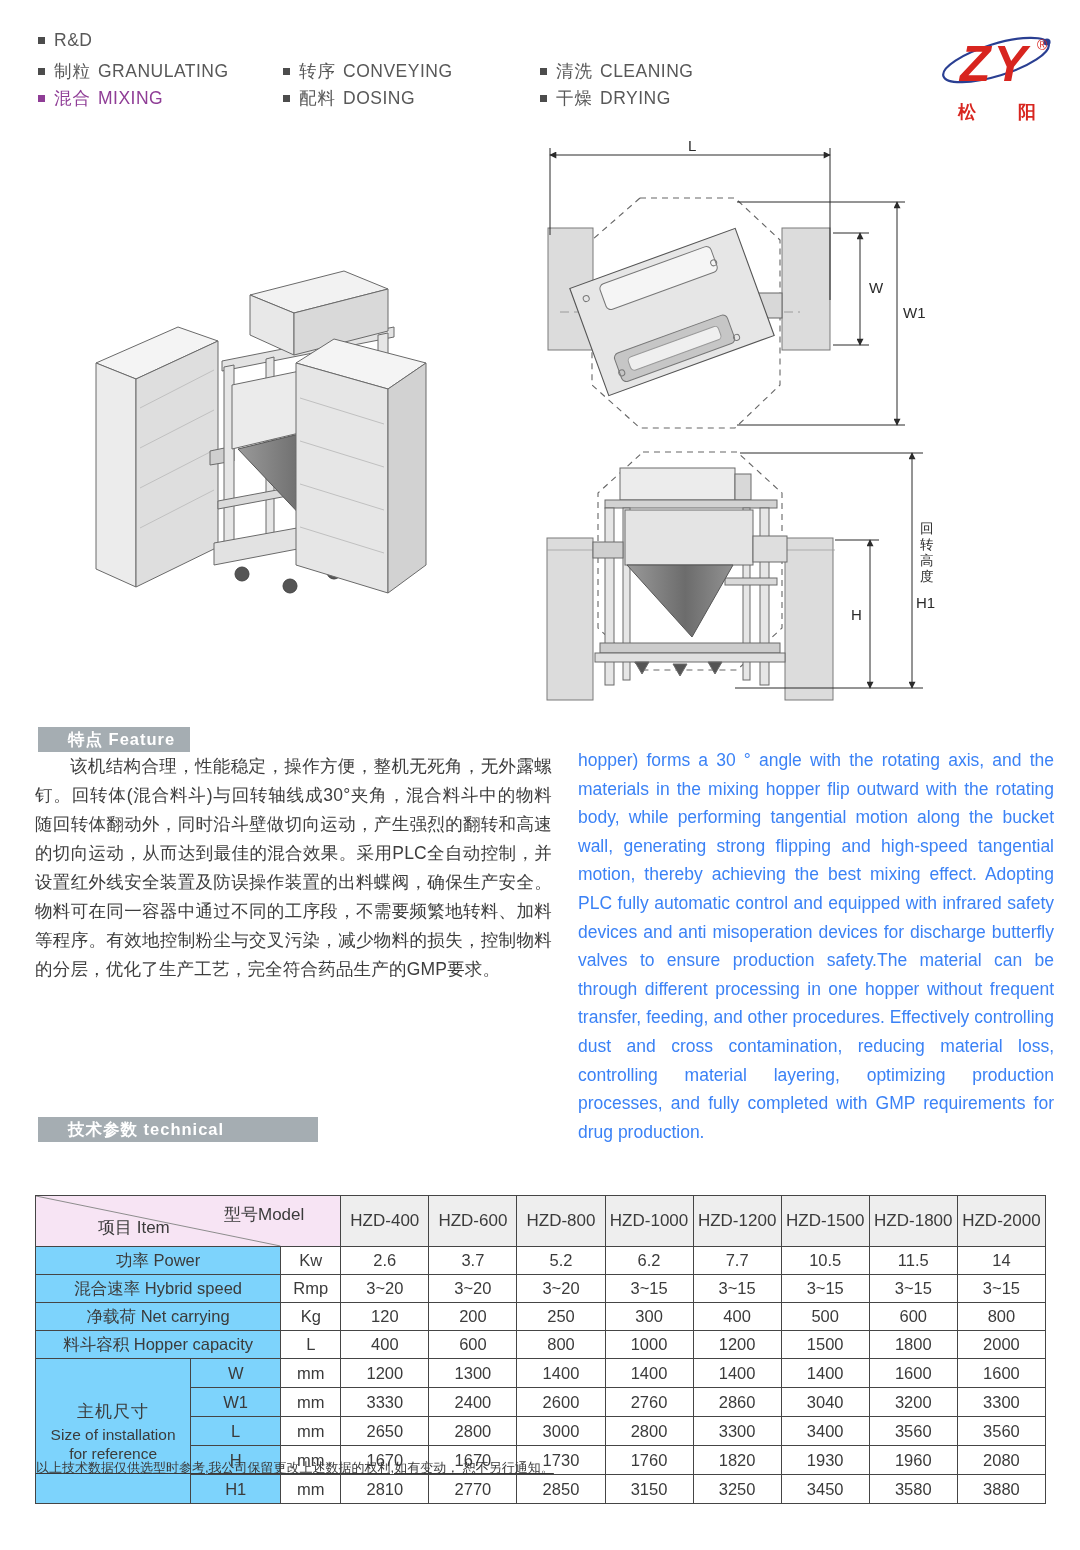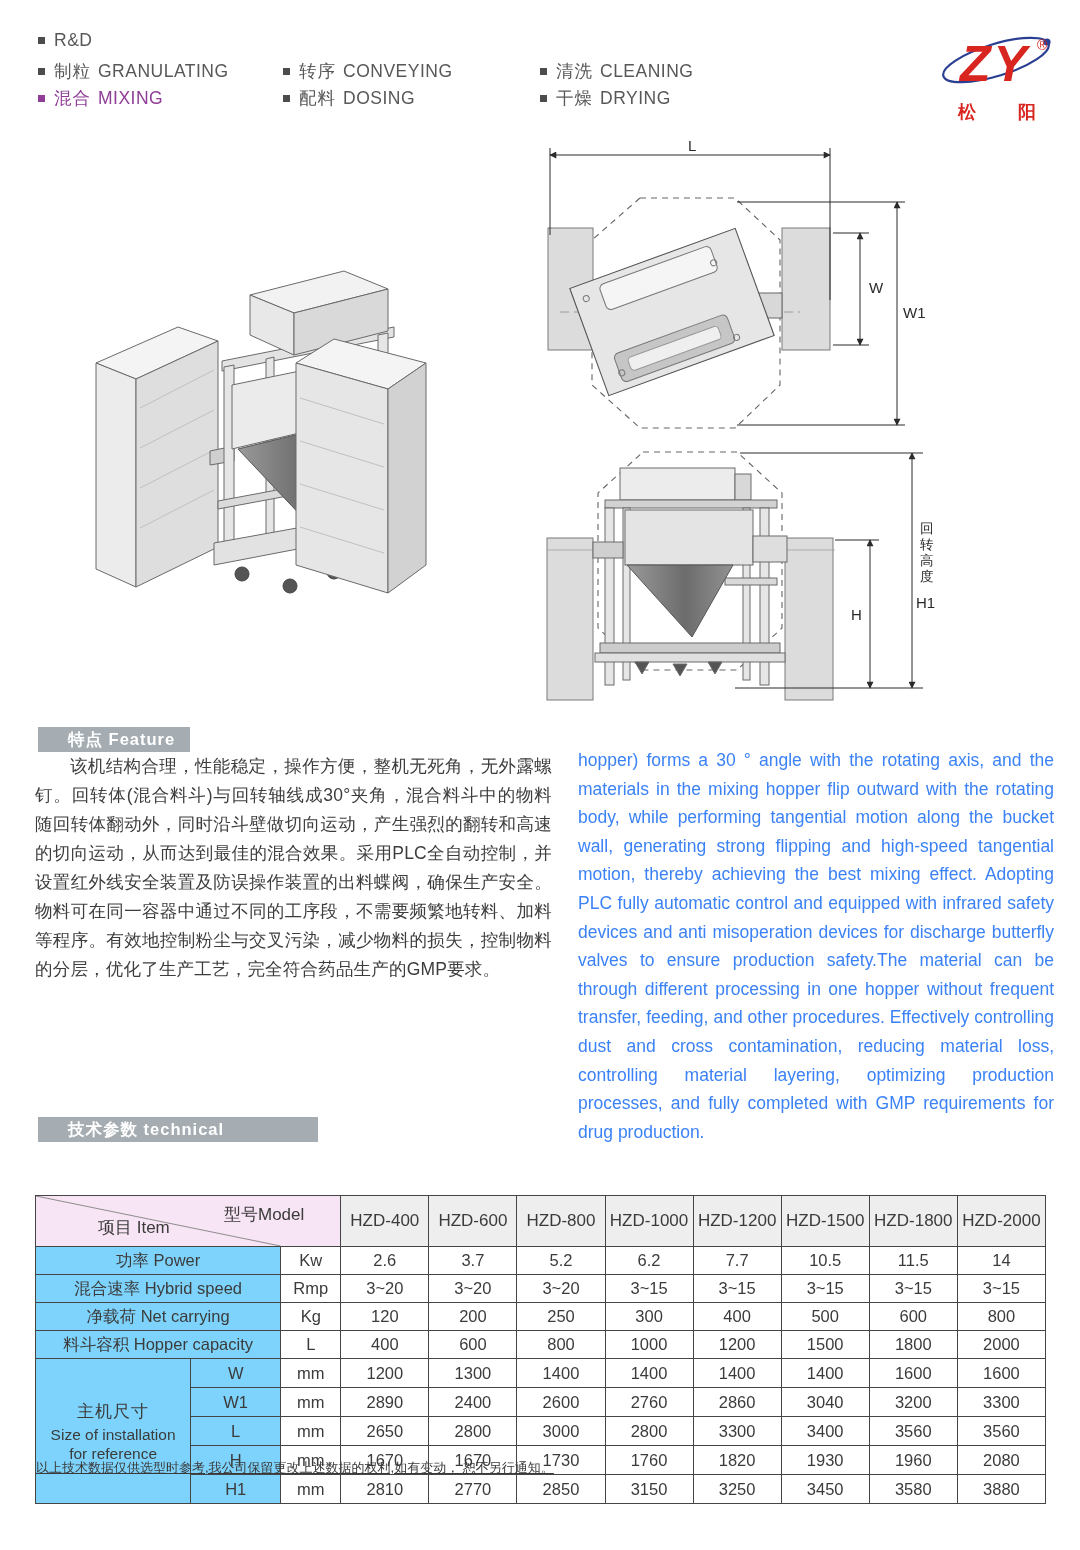--- a/index.html
+++ b/index.html
@@ -358,21 +358,21 @@
             <td class="val-cell">1400</td>
             <td class="val-cell">1400</td>
             <td class="val-cell">1400</td>
             <td class="val-cell">1400</td>
             <td class="val-cell">1600</td>
             <td class="val-cell">1600</td>
           </tr>
           <tr class="size-row">
             <td class="sub-cell">W1</td>
             <td class="unit-cell">mm</td>
-            <td class="val-cell">2890</td>
+            <td class="val-cell">3330</td>
             <td class="val-cell">2400</td>
             <td class="val-cell">2600</td>
             <td class="val-cell">2760</td>
             <td class="val-cell">2860</td>
             <td class="val-cell">3040</td>
             <td class="val-cell">3200</td>
             <td class="val-cell">3300</td>
           </tr>
           <tr class="size-row">
             <td class="sub-cell">L</td>

